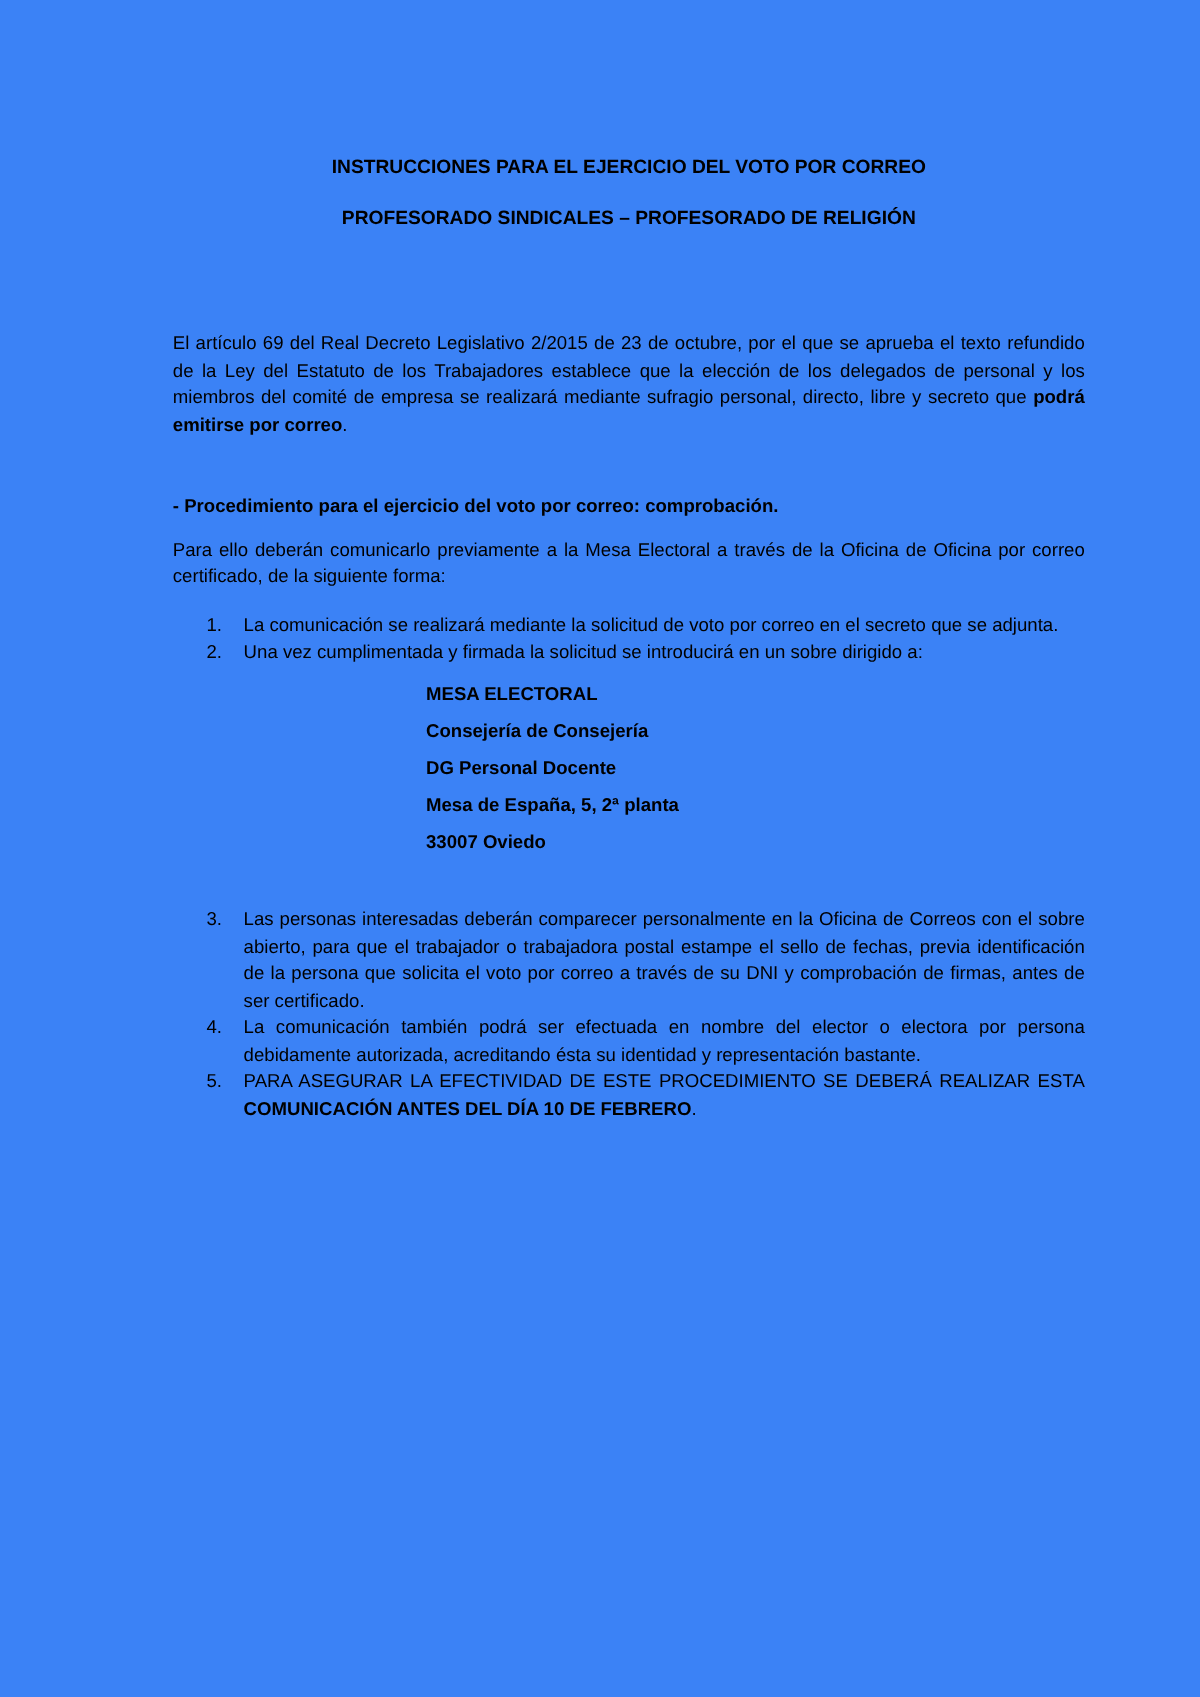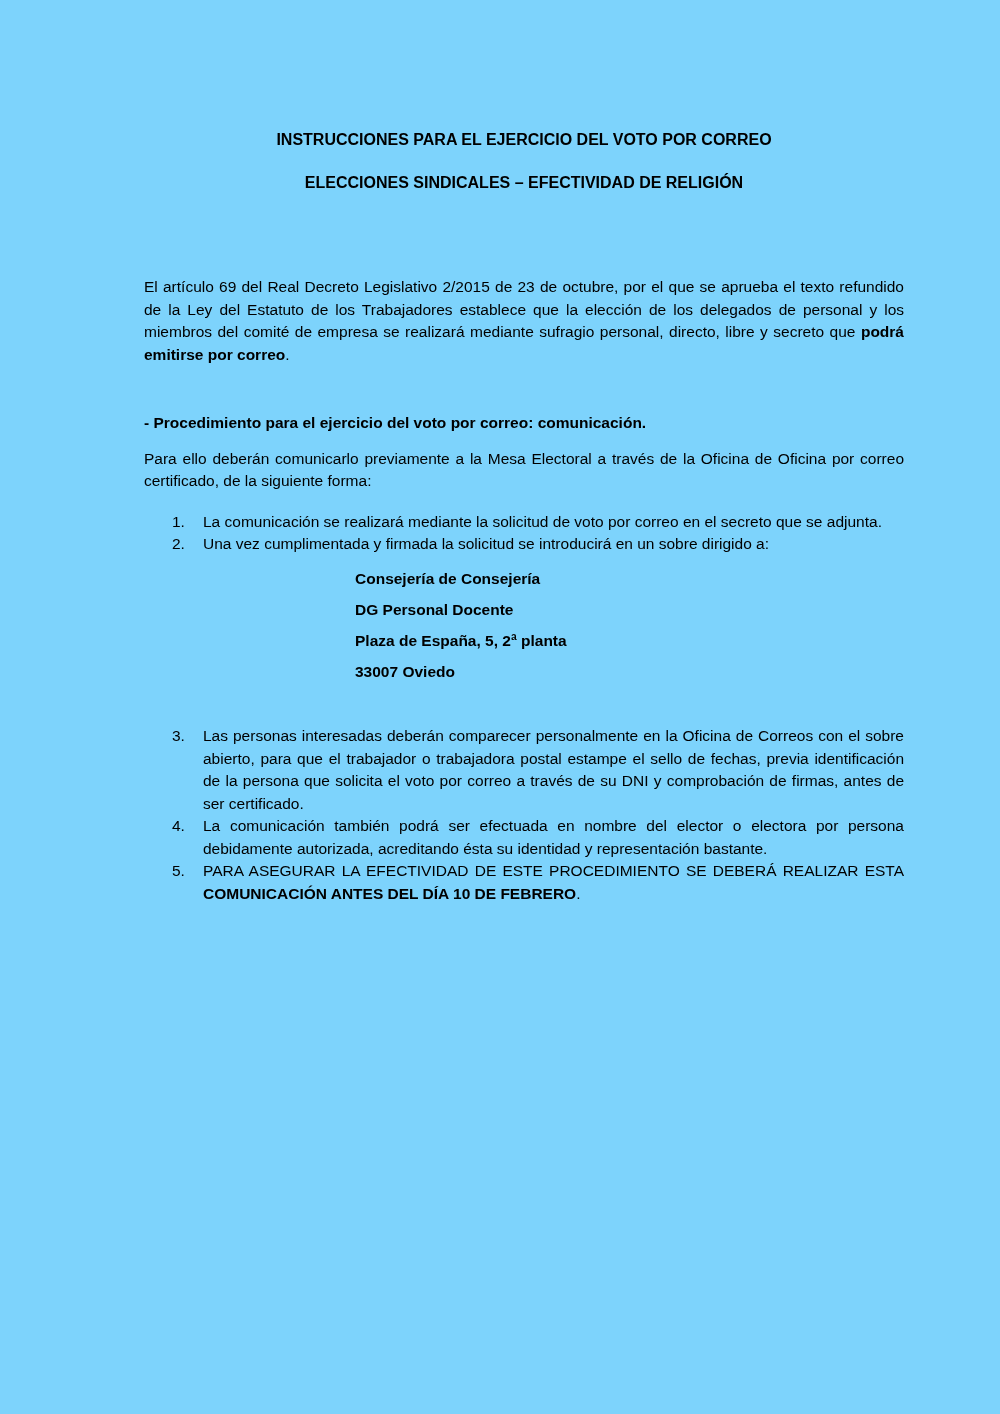--- a/index.html
+++ b/index.html
@@ -5,21 +5,21 @@
   html, body {
     margin: 0;
     padding: 0;
     background: #ffffff;
   }
   .page {
     position: relative;
     box-sizing: border-box;
     width: 1000px;
     height: 1414px;
-    background: #7dd3fc;
+    background: #3b82f6;
     padding: 130px 96px 0 144px;
     font-family: "Liberation Sans", "DejaVu Sans", sans-serif;
     font-size: 15.5px;
     line-height: 22.5px;
     color: #000000;
   }
   .doc-title {
     text-align: center;
     font-weight: bold;
     font-size: 16px;
@@ -66,48 +66,49 @@
     margin-bottom: 8.5px;
   }
   b { font-weight: bold; }
 </style>
 </head>
 <body>
 
 <div class="page">
 
   <div class="doc-title">INSTRUCCIONES PARA EL EJERCICIO DEL VOTO POR CORREO</div>
-  <div class="doc-title second">ELECCIONES SINDICALES – EFECTIVIDAD DE RELIGIÓN</div>
+  <div class="doc-title second">PROFESORADO SINDICALES – PROFESORADO DE RELIGIÓN</div>
 
   <div class="body-text">
 
     <p class="para"><span>El artículo  69 del Real Decreto Legislativo 2/2015 de 23 de octubre, por el que se aprueba el texto refundido de la Ley del Estatuto de los Trabajadores establece que la elección de los delegados de personal y los miembros del comité de empresa se realizará mediante sufragio personal, directo, libre y secreto que </span><b>podrá emitirse por correo</b><span>.</span></p>
 
 
-    <div class="section-heading">- Procedimiento para el ejercicio del voto por correo: comunicación.</div>
+    <div class="section-heading">- Procedimiento para el ejercicio del voto por correo: comprobación.</div>
 
 
     <p class="para">Para ello deberán comunicarlo previamente a la Mesa Electoral a través de la Oficina de Oficina por correo certificado, de la siguiente forma:</p>
 
     <div class="list">
 
       <div class="li">
         <span class="num">1.</span>
         <div class="li-text">La comunicación se realizará mediante la solicitud de voto por correo en el secreto que se adjunta.</div>
       </div>
 
       <div class="li">
         <span class="num">2.</span>
         <div class="li-text">Una vez cumplimentada y firmada la solicitud se introducirá en un sobre dirigido a:</div>
       </div>
 
       <div class="address-block">
+        <span class="addr-line">MESA ELECTORAL</span>
         <span class="addr-line">Consejería de Consejería</span>
         <span class="addr-line">DG Personal Docente</span>
-        <span class="addr-line">Plaza de España, 5, 2ª planta</span>
+        <span class="addr-line">Mesa de España, 5, 2ª planta</span>
         <span class="addr-line">33007 Oviedo</span>
       </div>
 
       <div class="li">
         <span class="num">3.</span>
         <div class="li-text">Las personas interesadas deberán comparecer personalmente en la Oficina de Correos con el sobre abierto, para que el trabajador o trabajadora postal estampe el sello de fechas, previa identificación de la persona que solicita el voto por correo a través de su DNI y comprobación de firmas, antes de ser certificado.</div>
       </div>
 
       <div class="li">
         <span class="num">4.</span>

